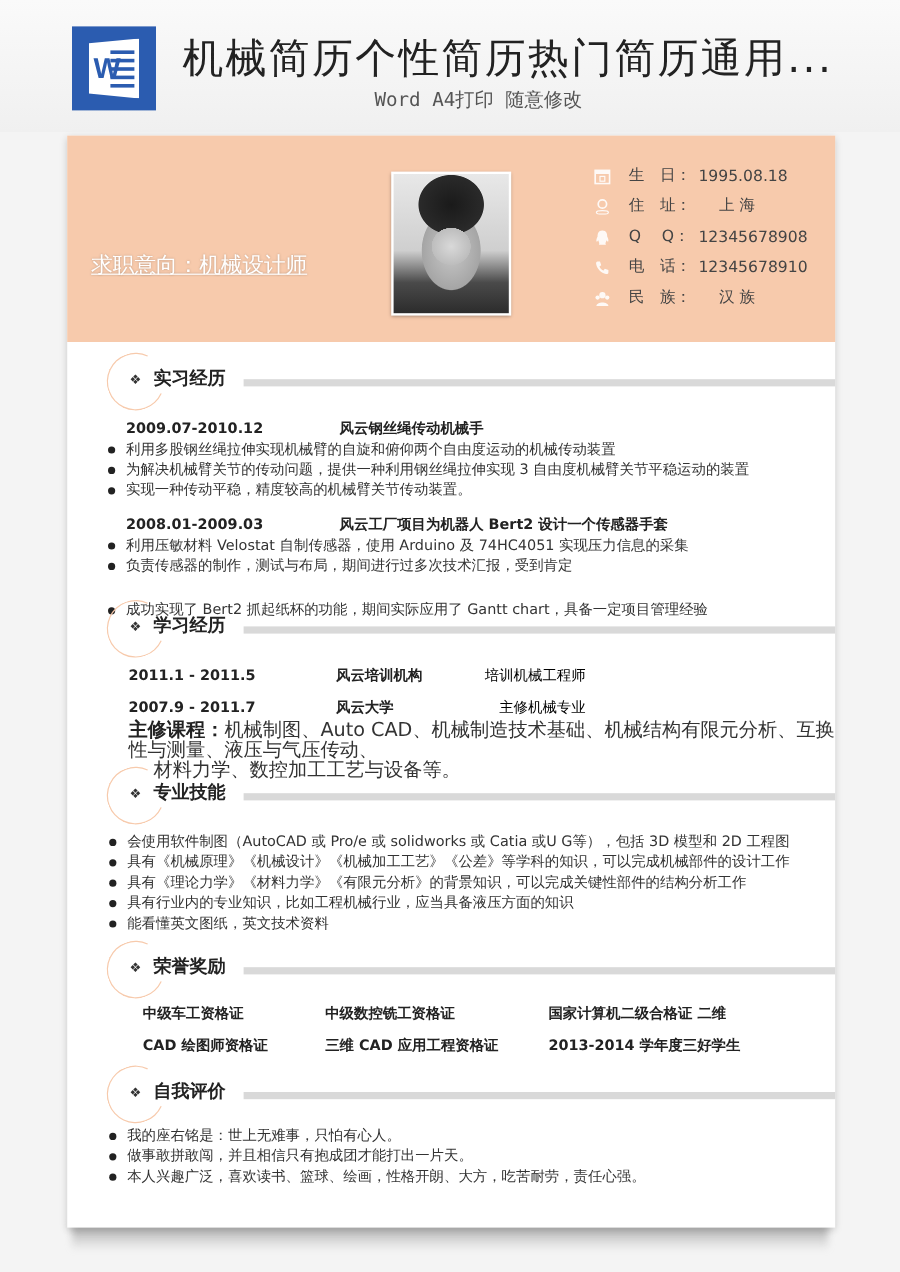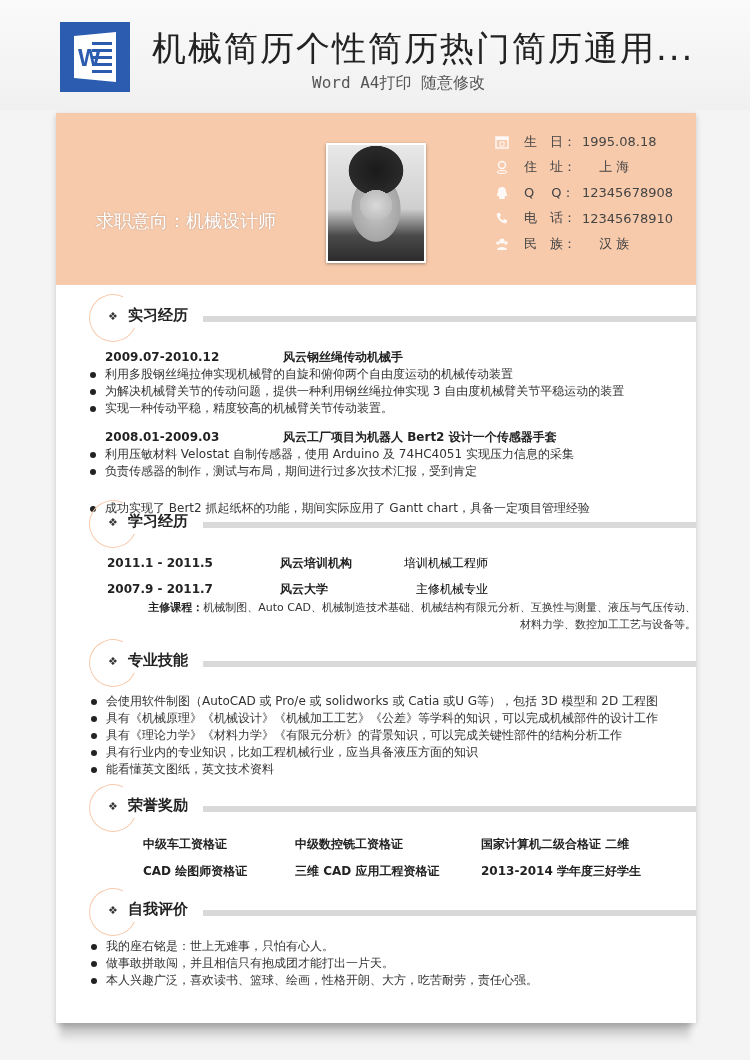--- a/index.html
+++ b/index.html
@@ -23,34 +23,34 @@
 
   
   .page-shadow { position: absolute; left: 60px; top: 1020px; width: 630px; height: 22px;
     background: linear-gradient(#aaa, rgba(200,200,200,0)); filter: blur(3px); }
   .sheet { position: absolute; left: 56px; top: 113px; width: 640px; height: 910px; background: #fff;
     box-shadow: 0 2px 6px rgba(0,0,0,0.18); }
 
   .header { position: absolute; left: 0; top: 0; width: 640px; height: 172px; background: #f7caac; }
   .name { position: absolute; left: 36px; top: 44px; font-size: 27px; color: #fff; letter-spacing: 2px;
     text-shadow: 0 0 2px rgba(0,0,0,0.25); }
-  .intent { position: absolute; left: 40px; top: 96px; font-size: 18px; color: #fff;
-    text-shadow: 0 0 2px rgba(0,0,0,0.25); }
+  .intent { position: absolute; left: 20px; top: 96px; font-size: 18px; color: #fff;
+    text-shadow: 0 0 2px rgba(0,0,0,0.25); text-decoration: underline; }
   .photo { position: absolute; left: 270px; top: 30px; width: 100px; height: 120px; background: #fff; padding: 2px;
     box-shadow: 0 1px 3px rgba(0,0,0,0.35); }
   .photo .img { width: 100%; height: 100%;
     background:
       radial-gradient(ellipse 28% 22% at 50% 52%, #d9d9d9 0, #bdbdbd 60%, transparent 61%),
       radial-gradient(ellipse 40% 30% at 50% 22%, #1a1a1a 0, #2a2a2a 70%, transparent 72%),
       radial-gradient(ellipse 36% 40% at 50% 55%, #c8c8c8 0, #a5a5a5 70%, transparent 72%),
       linear-gradient(180deg, #e8e8e8 0%, #cfcfcf 55%, #4a4a4a 78%, #2c2c2c 100%);
   }
 
   .info { position: absolute; left: 438px; top: 16px; width: 200px; }
-  .info-row { height: 25.5px; display: flex; align-items: center; font-size: 13px; color: #444; }
+  .info-row { height: 25.5px; display: flex; align-items: flex-end; font-size: 13px; color: #444; }
   .info-row .ico { width: 16px; height: 16px; margin-right: 14px; display: flex; align-items: center; justify-content: center;
     color: #fff; font-size: 12px; opacity: 0.9; }
   .info-row .lbl { width: 58px; letter-spacing: 0; white-space: pre; }
   .info-row .val { white-space: pre; }
 
   
   .section { position: absolute; left: 0; width: 640px; }
   .sec-head { position: relative; height: 40px; }
   .sec-arc { position: absolute; left: 33px; top: -4px; width: 48px; height: 48px; border-radius: 50%;
     border: 1.5px solid #f7caac; border-right-color: transparent; transform: rotate(-20deg); }
@@ -61,24 +61,24 @@
   .entry-head { display: flex; font-size: 12px; font-weight: bold; color: #222; height: 18px; align-items: center; }
   .entry-head .date { width: 178px; }
   .entry-head .org { }
   .bul { position: relative; padding-left: 43px; font-size: 12px; line-height: 17px; color: #333; white-space: nowrap; }
   .bul::before { content: ""; position: absolute; left: 28px; top: 6px; width: 6px; height: 6px; border-radius: 50%; background: #222; }
 
   .edu-row { display: flex; font-size: 12px; height: 20px; align-items: center; }
   .edu-row .date { width: 173px; font-weight: bold; }
   .edu-row .org { font-weight: bold; }
   .edu-row .role { color: #000000; }
-  .courses { font-size: 11px; line-height: 17px; color: #333; text-align: right; }
+  .courses { font-size: 16px; line-height: 17px; color: #333; }
   .courses b { color: #222; }
 
-  .awards { display: grid; grid-template-columns: 152px 186px 200px; font-size: 12px; font-weight: bold; color: #222; row-gap: 10px; padding-left: 87px; }
+  .awards { display: grid; grid-template-columns: 152px 186px 200px; font-size: 12px; font-weight: bold; color: #222; row-gap: 10px; padding-left: 63px; }
 </style>
 </head>
 <body>
 
 <div class="topbar">
   <div class="word-icon">
     <div class="page"></div>
     <div class="lines">
         <i></i>
         <i></i>

